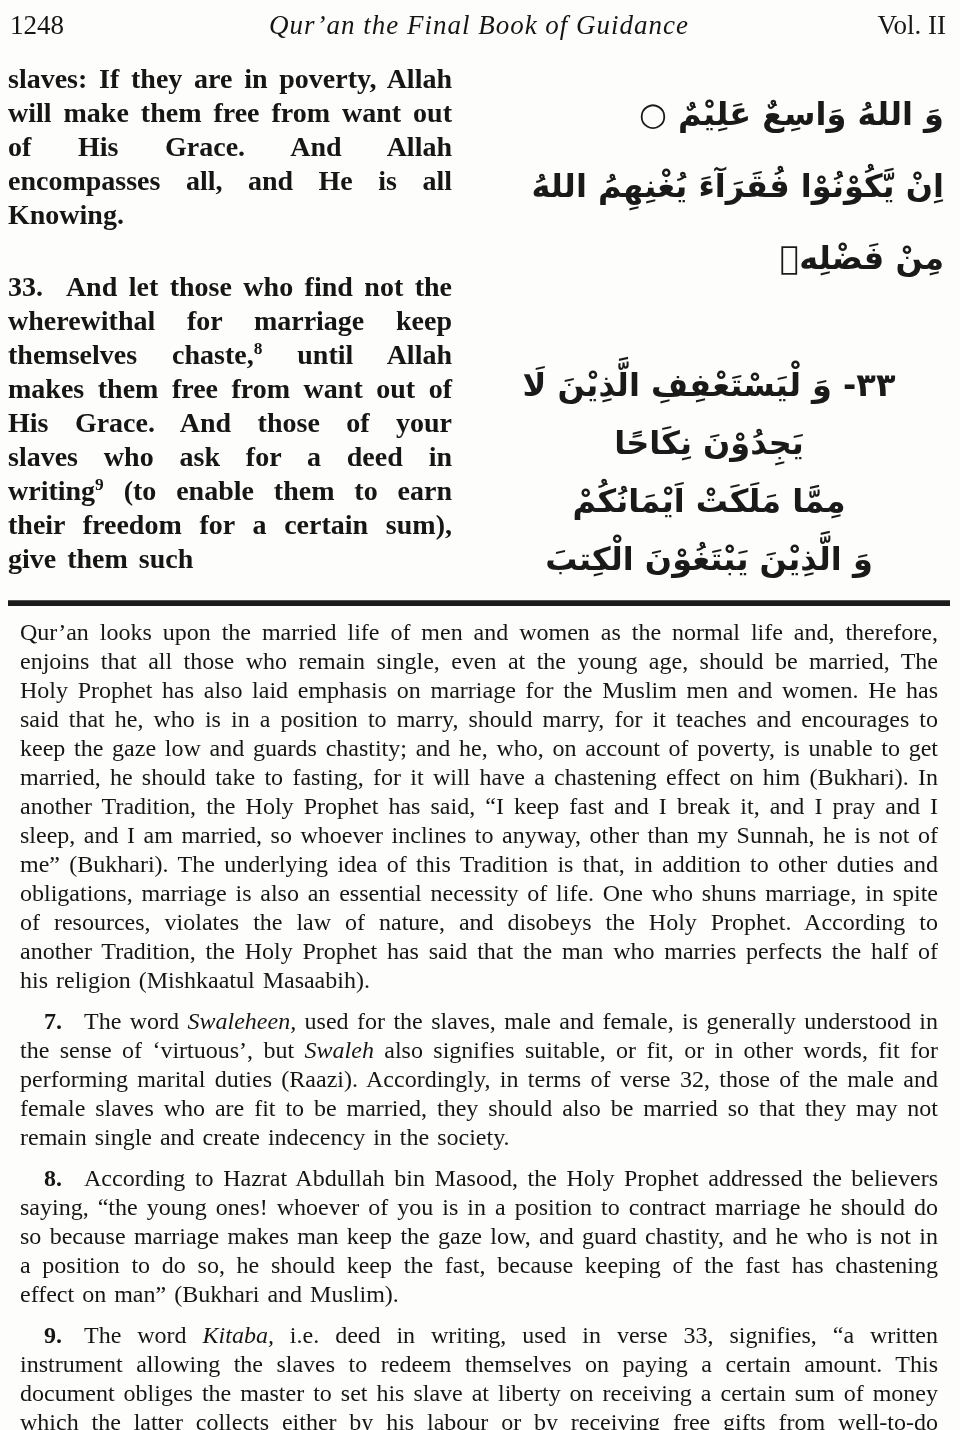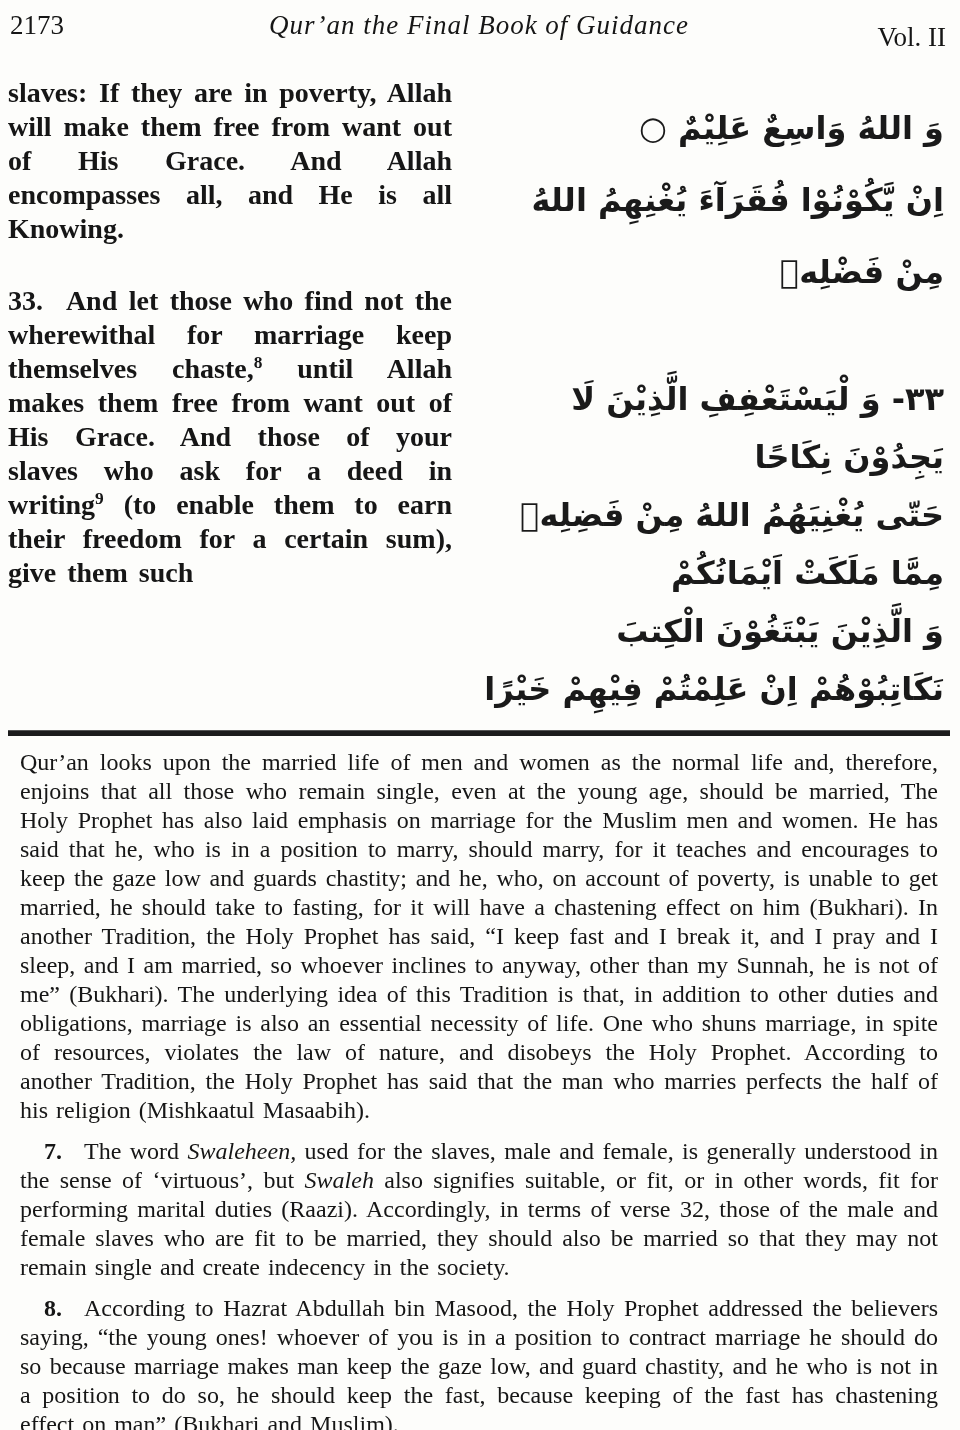--- a/index.html
+++ b/index.html
@@ -34,26 +34,26 @@
     position: absolute;
     left: 0;
     right: 0;
     text-align: center;
     font-style: italic;
     letter-spacing: 1px;
   }
   .volume {
     position: absolute;
     right: 4px;
-    top: 12px;
+    top: 0;
   }
   
   .columns {
     display: flex;
-    margin-top: 34px;
+    margin-top: 20px;
     align-items: flex-start;
     gap: 22px;
   }
   .col-left {
     width: 444px;
     flex: 0 0 444px;
   }
   .trans {
     margin: 0;
     font-weight: bold;
@@ -76,21 +76,21 @@
     direction: rtl;
     text-align: right;
     font-weight: bold;
     font-size: 32px;
     color: #1a1a1a;
     font-family: "DejaVu Sans", "Liberation Serif", serif;
   }
   .arabic-b1 { margin-top: 16px; }
   .arabic-b1 .ar-line { line-height: 72px; }
   .arabic-b2 { margin-top: 62px; }
-  .arabic-b2 .ar-line { line-height: 58px; }
+  .arabic-b2 .ar-line { line-height: 58px; text-align: center; }
   
   .divider {
     margin-top: 12px;
     height: 5px;
     background: #1c1c1c;
     border-top: 1px solid #555;
   }
   
   .footnotes {
     margin-top: 11px;
@@ -106,43 +106,41 @@
     margin-right: 22px;
   }
   .fn i { }
 </style>
 </head>
 <body>
 
 <div class="page">
 
   <div class="header">
-    <span class="page-number">2173</span>
+    <span class="page-number">1248</span>
     <span class="book-title">Qur’an the Final Book of Guidance</span>
     <span class="volume">Vol. II</span>
   </div>
 
   <div class="columns">
 
     <div class="col-left">
       <p class="trans">slaves: If they are in poverty, Allah will make them free from want out of His Grace. And Allah encompasses all, and He is all Knowing.</p>
       <p class="trans">33.&nbsp;&nbsp;And let those who find not the wherewithal for marriage keep themselves chaste,<sup>8</sup> until Allah makes them free from want out of His Grace. And those of your slaves who ask for a deed in writing<sup>9</sup> (to enable them to earn their freedom for a certain sum), give them such</p>
     </div>
 
     <div class="col-right">
       <div class="arabic arabic-b1" lang="ar" dir="rtl">
         <div class="ar-line">وَ اللهُ وَاسِعٌ عَلِيْمٌ ○</div>
         <div class="ar-line">اِنْ يَّكُوْنُوْا فُقَرَآءَ يُغْنِهِمُ اللهُ مِنْ فَضْلِهٖ</div>
       </div>
       <div class="arabic arabic-b2" lang="ar" dir="rtl">
         <div class="ar-line">٣٣- وَ لْيَسْتَعْفِفِ الَّذِيْنَ لَا يَجِدُوْنَ نِكَاحًا</div>
-        <div class="ar-line">حَتّى يُغْنِيَهُمُ اللهُ مِنْ فَضِلِهٖ</div>
         <div class="ar-line">مِمَّا مَلَكَتْ اَيْمَانُكُمْ</div>
         <div class="ar-line">وَ الَّذِيْنَ يَبْتَغُوْنَ الْكِتبَ</div>
-        <div class="ar-line">نَكَاتِبُوْهُمْ اِنْ عَلِمْتُمْ فِيْهِمْ خَيْرًا</div>
       </div>
     </div>
 
   </div>
 
   <div class="divider"></div>
 
   <div class="footnotes">
     <p class="fn"><span class="fn-body">Qur’an looks upon the married life of men and women as the normal life and, therefore, enjoins that all those who remain single, even at the young age, should be married, The Holy Prophet has also laid emphasis on marriage for the Muslim men and women. He has said that he, who is in a position to marry, should marry, for it teaches and encourages to keep the gaze low and guards chastity; and he, who, on account of poverty, is unable to get married, he should take to fasting, for it will have a chastening effect on him (Bukhari). In another Tradition, the Holy Prophet has said, “I keep fast and I break it, and I pray and I sleep, and I am married, so whoever inclines to anyway, other than my Sunnah, he is not of me” (Bukhari). The underlying idea of this Tradition is that, in addition to other duties and obligations, marriage is also an essential necessity of life. One who shuns marriage, in spite of resources, violates the law of nature, and disobeys the Holy Prophet. According to another Tradition, the Holy Prophet has said that the man who marries perfects the half of his religion (Mishkaatul Masaabih).</span></p>
     <p class="fn indent"><b class="fn-num">7.</b><span class="fn-body">The word <i>Swaleheen,</i> used for the slaves, male and female, is generally understood in the sense of ‘virtuous’, but <i>Swaleh</i> also signifies suitable, or fit, or in other words, fit for performing marital duties (Raazi). Accordingly, in terms of verse 32, those of the male and female slaves who are fit to be married, they should also be married so that they may not remain single and create indecency in the society.</span></p>

